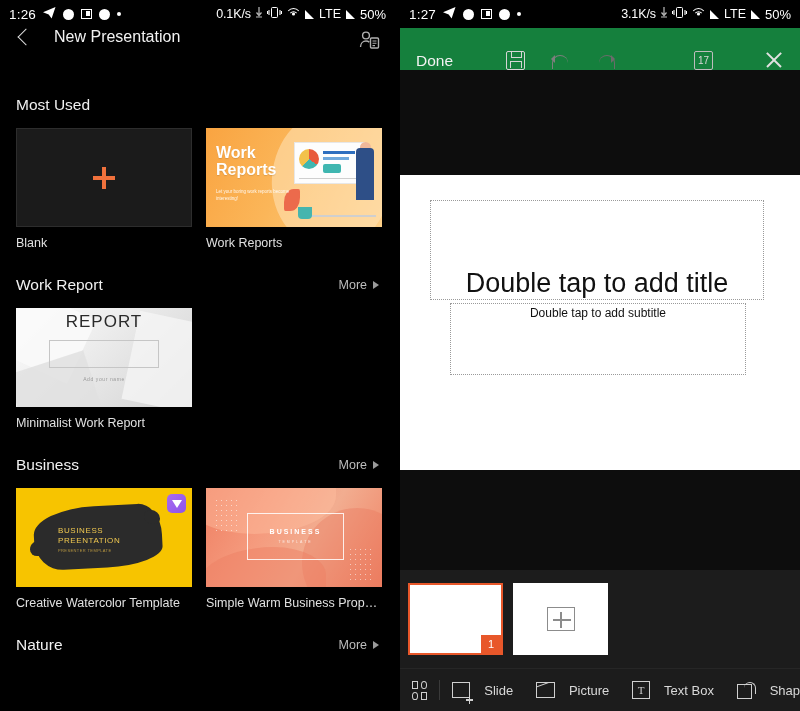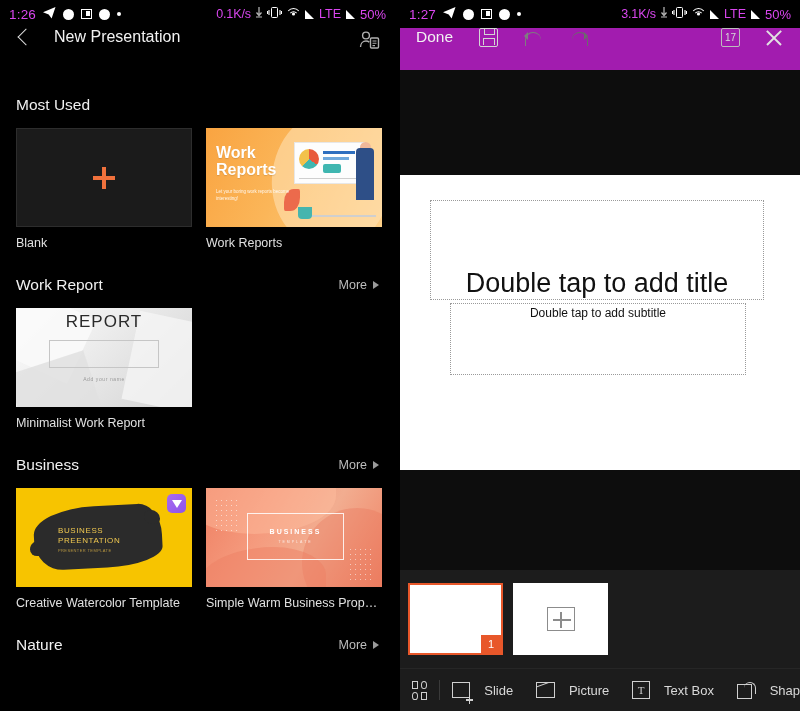--- a/index.html
+++ b/index.html
@@ -13,21 +13,21 @@
 
   
   .panel { position: relative; height: 711px; overflow: hidden; }
   .panel-left  { width: 395px; background: #000; }
   .panel-gap   { width: 5px;  background: #000; }
   .panel-right { width: 400px; background: #0d0d0d; }
 
   
   .statusbar {
     height: 28px; display: flex; align-items: center;
-    padding: 0 9px; color: #d946ef; font-size: 13px; background: #000;
+    padding: 0 9px; color: #ffffff; font-size: 13px; background: #000;
   }
   .sb-left { display: flex; align-items: center; gap: 7px; }
   .sb-time { font-size: 13.5px; letter-spacing: .2px; }
   .sb-right { margin-left: auto; display: flex; align-items: center; gap: 5px; font-size: 12.5px; }
   .sb-net { font-size: 12.5px; letter-spacing: -.1px; }
   .ic { display: inline-block; }
   .dot-sm { width: 4px; height: 4px; border-radius: 50%; background: #fff; }
   .circ { width: 11px; height: 11px; border-radius: 50%; background: #fff; }
   .sq-ic { width: 11px; height: 10px; border: 1.6px solid #fff; position: relative; }
   .sq-ic::after { content:""; position:absolute; right:1px; top:1px; width:4px; height:5px; background:#fff; }
@@ -158,22 +158,22 @@
   .sw-w3 { left:-10px; bottom:-30px; width:130px; height:70px; border-radius:60% 40% 0 0; background: rgba(238,128,99,.5); }
   .sw-frame { position:absolute; left:41px; top:25px; width:97px; height:47px; border:1px solid rgba(255,255,255,.85); }
   .sw-t1 { position:absolute; left:0;right:0; top:14px; text-align:center; color:#fff; font-size:7px; letter-spacing:2px; font-weight:bold; }
   .sw-t2 { position:absolute; left:0;right:0; top:26px; text-align:center; color:rgba(255,255,255,.75); font-size:3.5px; letter-spacing:2px; }
   .sw-dots { position:absolute; width:26px; height:34px;
              background-image: radial-gradient(rgba(255,255,255,.55) 22%, transparent 24%);
              background-size: 5px 5px; }
 
   
   .appbar-right {
-    height: 42px; display:flex; align-items:flex-start; padding: 0 16px;
-    background:#a21caf; color:#e9e9e9;
+    height: 42px; display:flex; align-items:flex-end; padding: 0 16px;
+    background:#15803d; color:#e9e9e9;gap:27px;
   }
   .done-btn { font-size: 15.5px; color:#f2f2f2; }
   .ab-icons { display:flex; align-items:center; gap: 26px; margin-left: 26px; }
   .save-ic { width:19px; height:19px; border:1.6px solid #d5d5d5; border-radius:2px; position:relative; }
   .save-ic::before { content:""; position:absolute; left:4px; top:-1px; width:9px; height:6px; border:1.5px solid #d5d5d5; border-top:none; }
   .save-ic::after { content:""; position:absolute; left:3px; bottom:1px; width:10px; height:6px; border:1.5px solid #d5d5d5; border-bottom:none; }
   .undo-ic, .redo-ic { width:19px; height:16px; position:relative; }
   .undo-ic::before {
     content:""; position:absolute; left:1px; top:2px; width:15px; height:13px;
     border:1.7px solid #7e7e7e; border-bottom:none; border-right:none;

